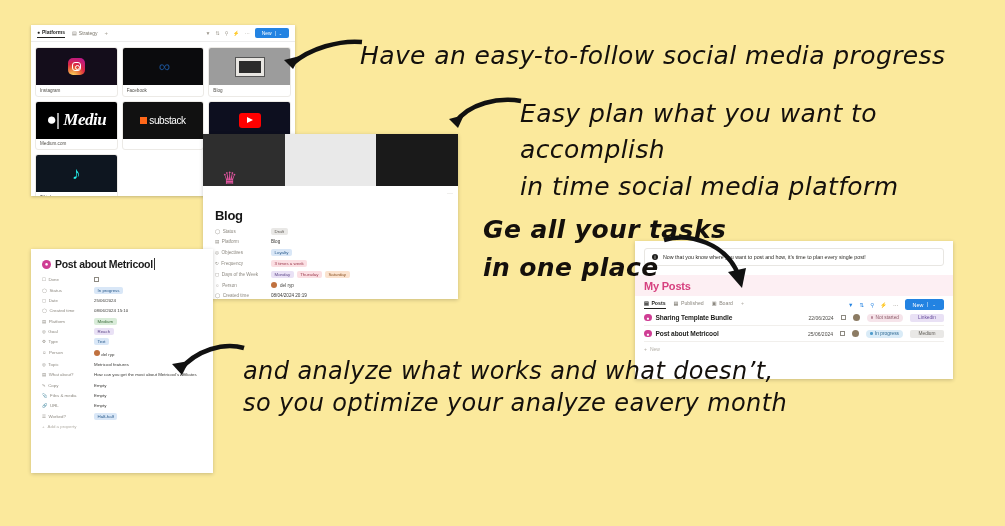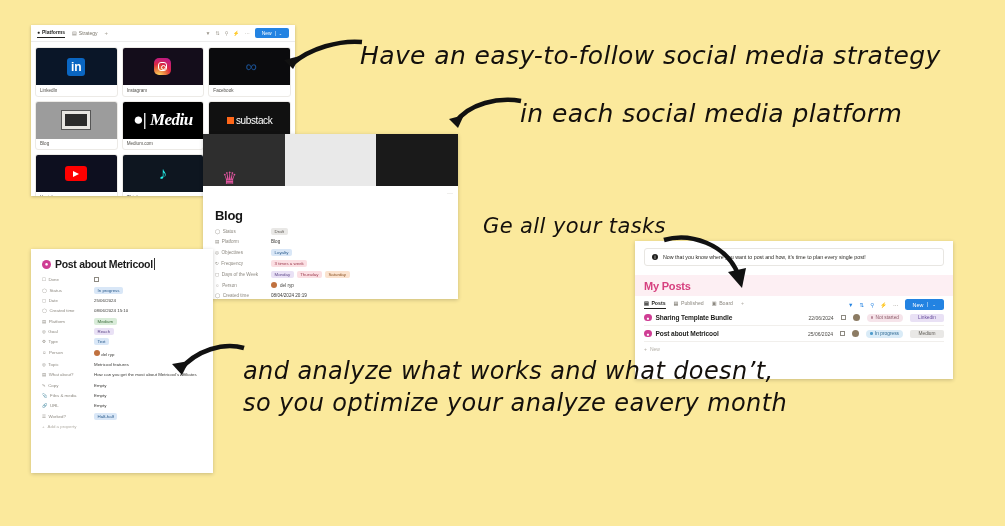--- a/index.html
+++ b/index.html
@@ -154,21 +154,21 @@
   .hand {
     position: absolute;
     font-family: "DejaVu Sans", sans-serif;
     font-style: italic;
     color: #14100c;
     font-weight: 500;
     letter-spacing: .4px;
   }
   #anno1 { left: 360px; top: 41px; font-size: 25px; }
   #anno2 { left: 520px; top: 96px; font-size: 25px; line-height: 1.45; }
-  #anno3 { left: 483px; top: 211px; font-size: 21px; line-height: 1.5; }
+  #anno3 { left: 483px; top: 211px; font-size: 25px; line-height: 1.5; font-weight: bold; }
   #anno4 { left: 243px; top: 356px; font-size: 24px; line-height: 1.32; }
   .arrow { position: absolute; }
 </style>
 </head>
 <body>
 
 <div class="panel" id="panel-platforms">
   <div class="gal-topbar">
     <div class="gal-tabs">
       <div class="gal-tab active">
@@ -187,26 +187,20 @@
       <span class="ic">⚲</span>
       <span class="ic">⚡</span>
       <span class="ic">⋯</span>
       <span class="btn-new">
         <span>New</span>
         <span class="cv">⌄</span>
       </span>
     </div>
   </div>
   <div class="gal-grid">
-    <div class="gcard">
-      <div class="gthumb t-linkedin">
-          <span class="li-badge">in</span>
-        </div>
-      <div class="gname">LinkedIn</div>
-    </div>
     <div class="gcard">
       <div class="gthumb t-instagram">
           <span class="ig-badge">
             <span class="ig-inner"></span>
           </span>
         </div>
       <div class="gname">Instagram</div>
     </div>
     <div class="gcard">
       <div class="gthumb t-facebook">
@@ -502,26 +496,28 @@
         <span class="plat plat-medium">Medium</span>
       </span>
     </div>
     <div class="mp-new">
       <span>+</span>
       <span>New</span>
     </div>
   </div>
 </div>
 
-<div class="hand" id="anno1">Have an easy-to-follow social media strategy</div>
+<div class="hand" id="anno1">Have an easy-to-follow social media progress</div>
 <div class="hand" id="anno2">
-  <div>in each social media platform</div>
+  <div>Easy plan what you want to accomplish</div>
+  <div>in time social media platform</div>
 </div>
 <div class="hand" id="anno3">
   <div>Ge all your tasks</div>
+  <div>in one place</div>
 </div>
 <div class="hand" id="anno4">
   <div>and analyze what works and what doesn’t,</div>
   <div>so you optimize your analyze eavery month</div>
 </div>
 
 <svg class="arrow" style="left:280px;top:38px;" width="85" height="45">
   <path d="M82 4 C 60 2, 30 10, 12 26" stroke="#111" stroke-width="4.5" fill="none"></path>
   <path d="M4 22 L 13 31 L 20 18 Z" fill="#111"></path>
 </svg>

